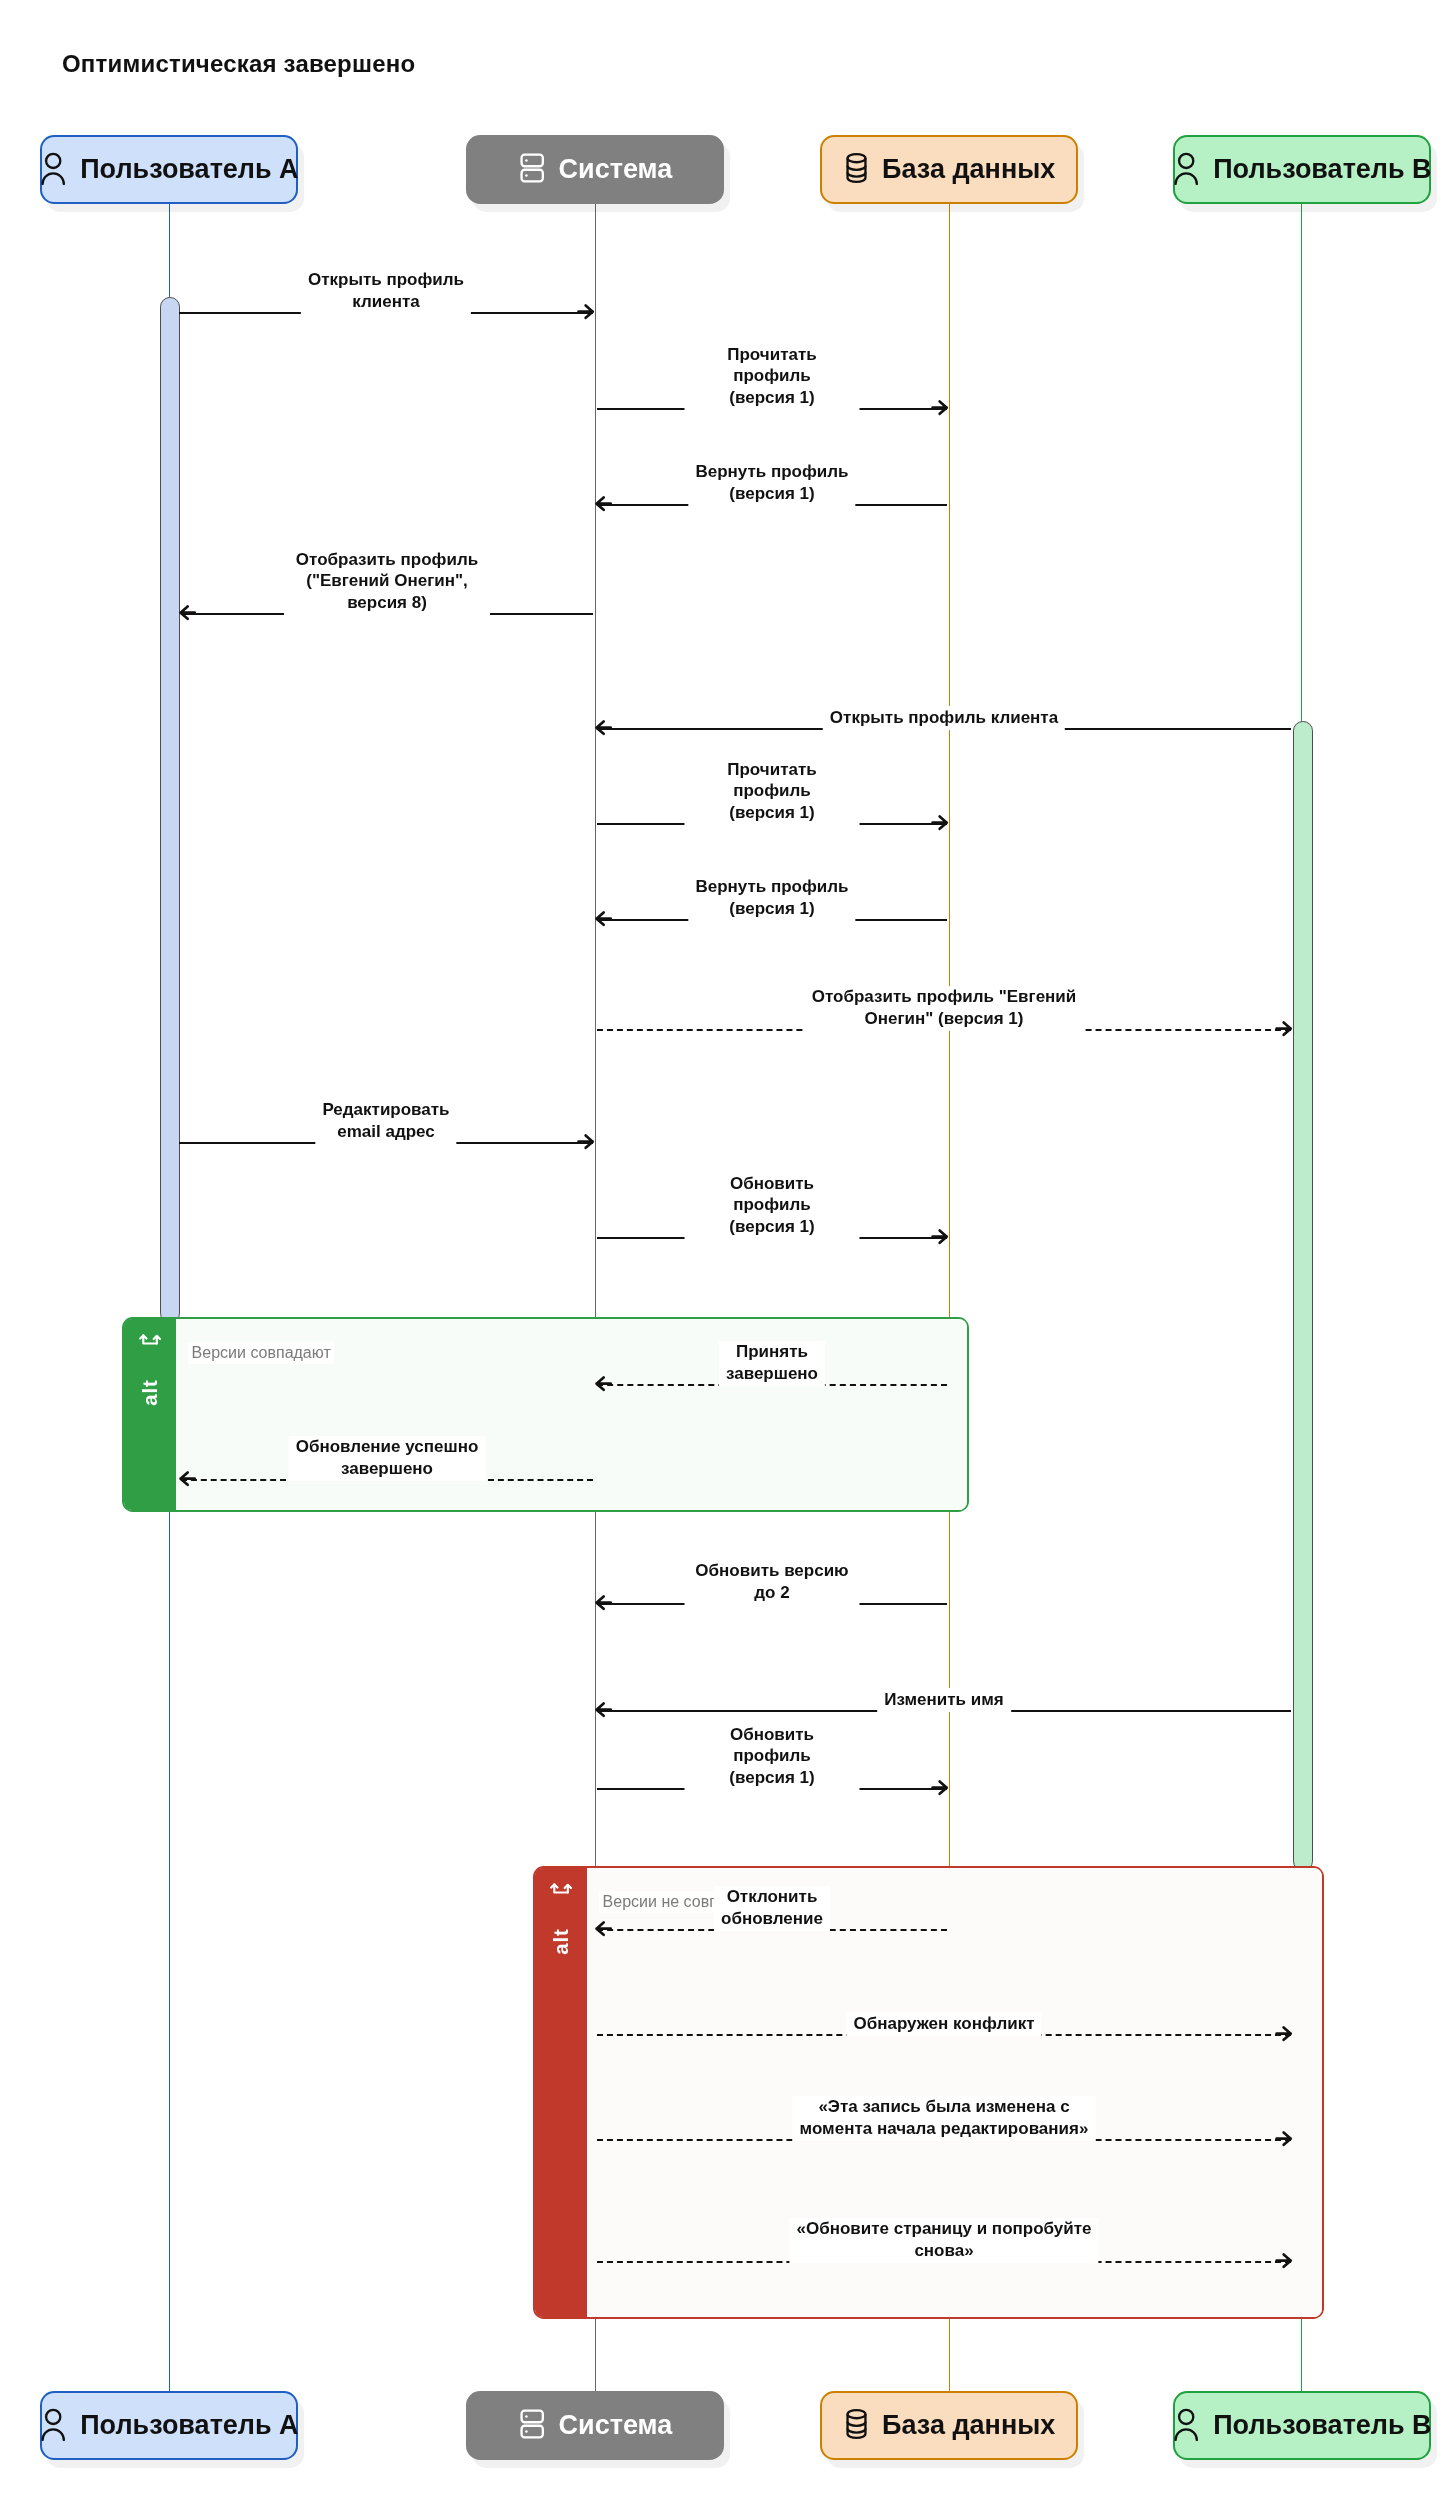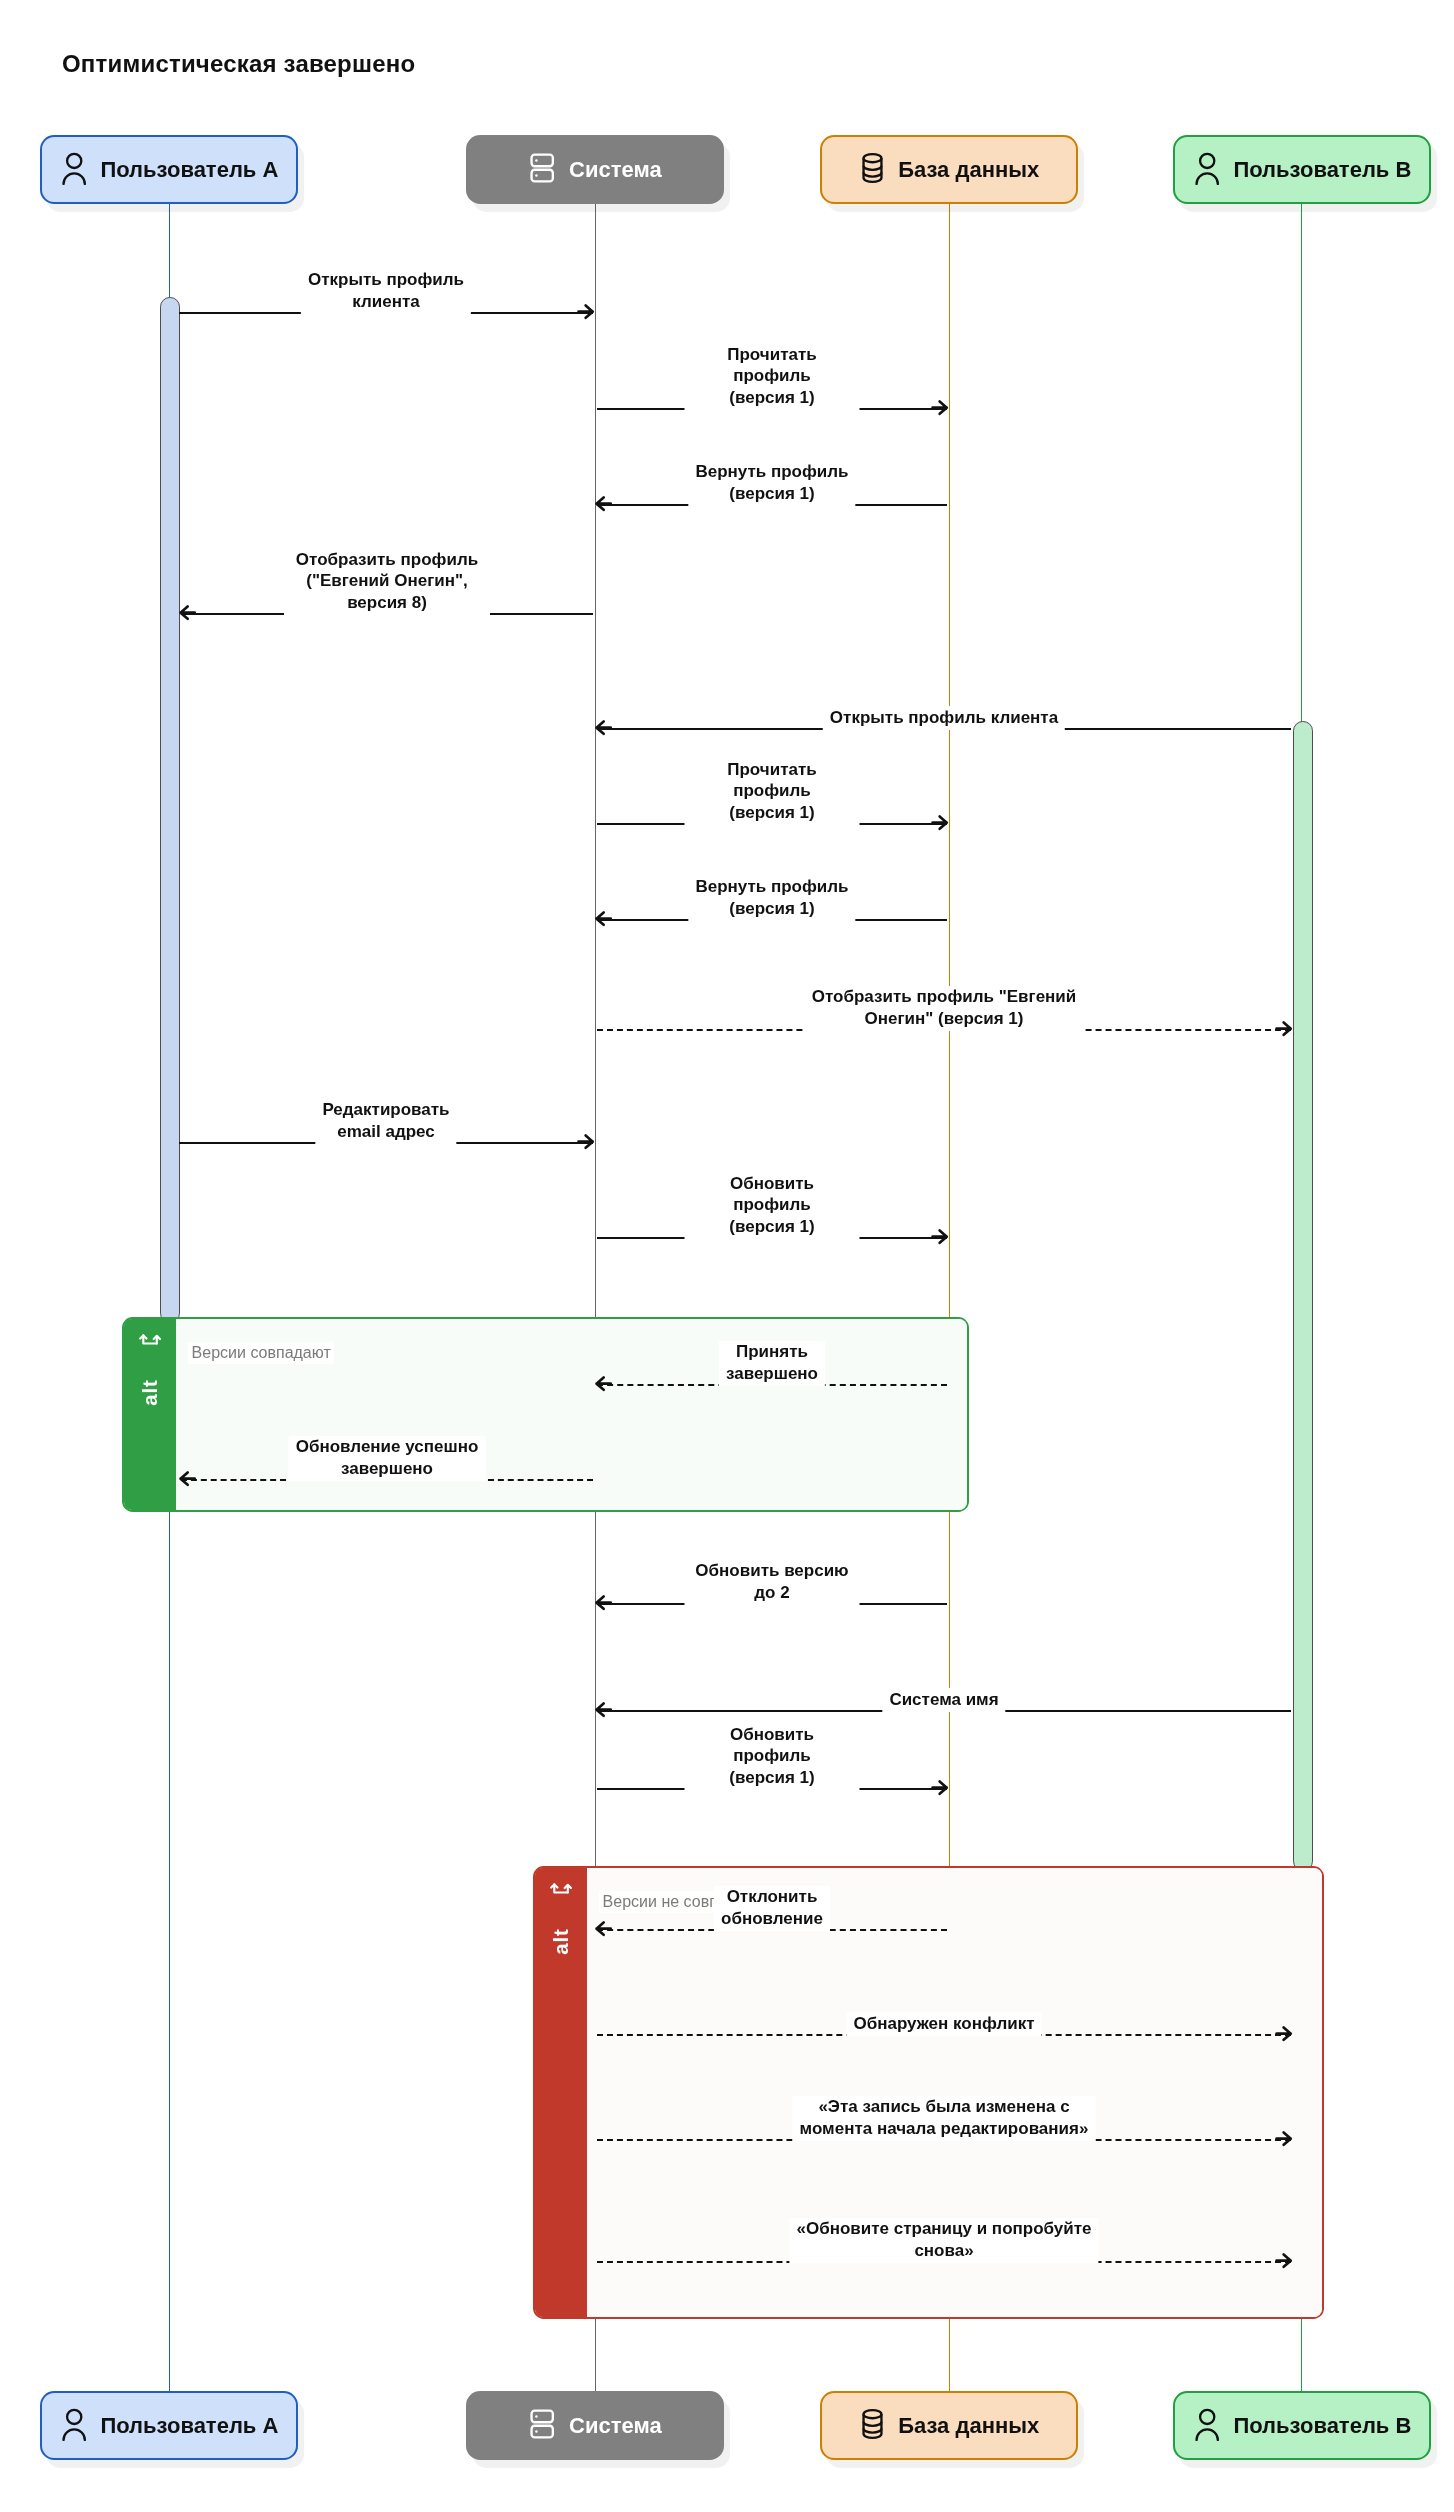--- a/index.html
+++ b/index.html
@@ -39,21 +39,21 @@
     border-width: 2.7px;
     border-style: solid;
     display: flex;
     align-items: center;
     justify-content: center;
     gap: 12.4px;
     box-shadow: 6.2px 8px 0 0 rgba(0,0,0,0.055);
     padding: 0 9px;
   }
   .participant .p-label {
-    font-size: 22px;
+    font-size: 27px;
     font-weight: bold;
     white-space: nowrap;
     line-height: 1;
   }
   .p-icon { flex: 0 0 auto; display: block; }
 
   
   .lifeline {
     position: absolute;
     width: 0;
@@ -363,21 +363,21 @@
     <div class="msg-label">Обновить версию до 2</div>
   </div>
 
   <div class="message" style="left:597px; top:1710px; width:694px;">
     <div class="msg-line solid"></div>
     <div class="arrow-head" style="left:-3.6px;">
       <svg width="21.3" height="21.3" viewBox="0 0 24 24">
           <path d="M20 12 L4 12 M12 5 L4 12 L12 19" fill="none" stroke="#111" stroke-width="3" stroke-linecap="round" stroke-linejoin="round"></path>
         </svg>
     </div>
-    <div class="msg-label">Система имя</div>
+    <div class="msg-label">Изменить имя</div>
   </div>
 
   <div class="message" style="left:597px; top:1788px; width:350px;">
     <div class="msg-line solid"></div>
     <div class="arrow-head" style="right:-3.6px;">
       <svg width="21.3" height="21.3" viewBox="0 0 24 24">
           <path d="M4 12 L20 12 M12 5 L20 12 L12 19" fill="none" stroke="#111" stroke-width="3" stroke-linecap="round" stroke-linejoin="round"></path>
         </svg>
     </div>
     <div class="msg-label">Обновить профиль

